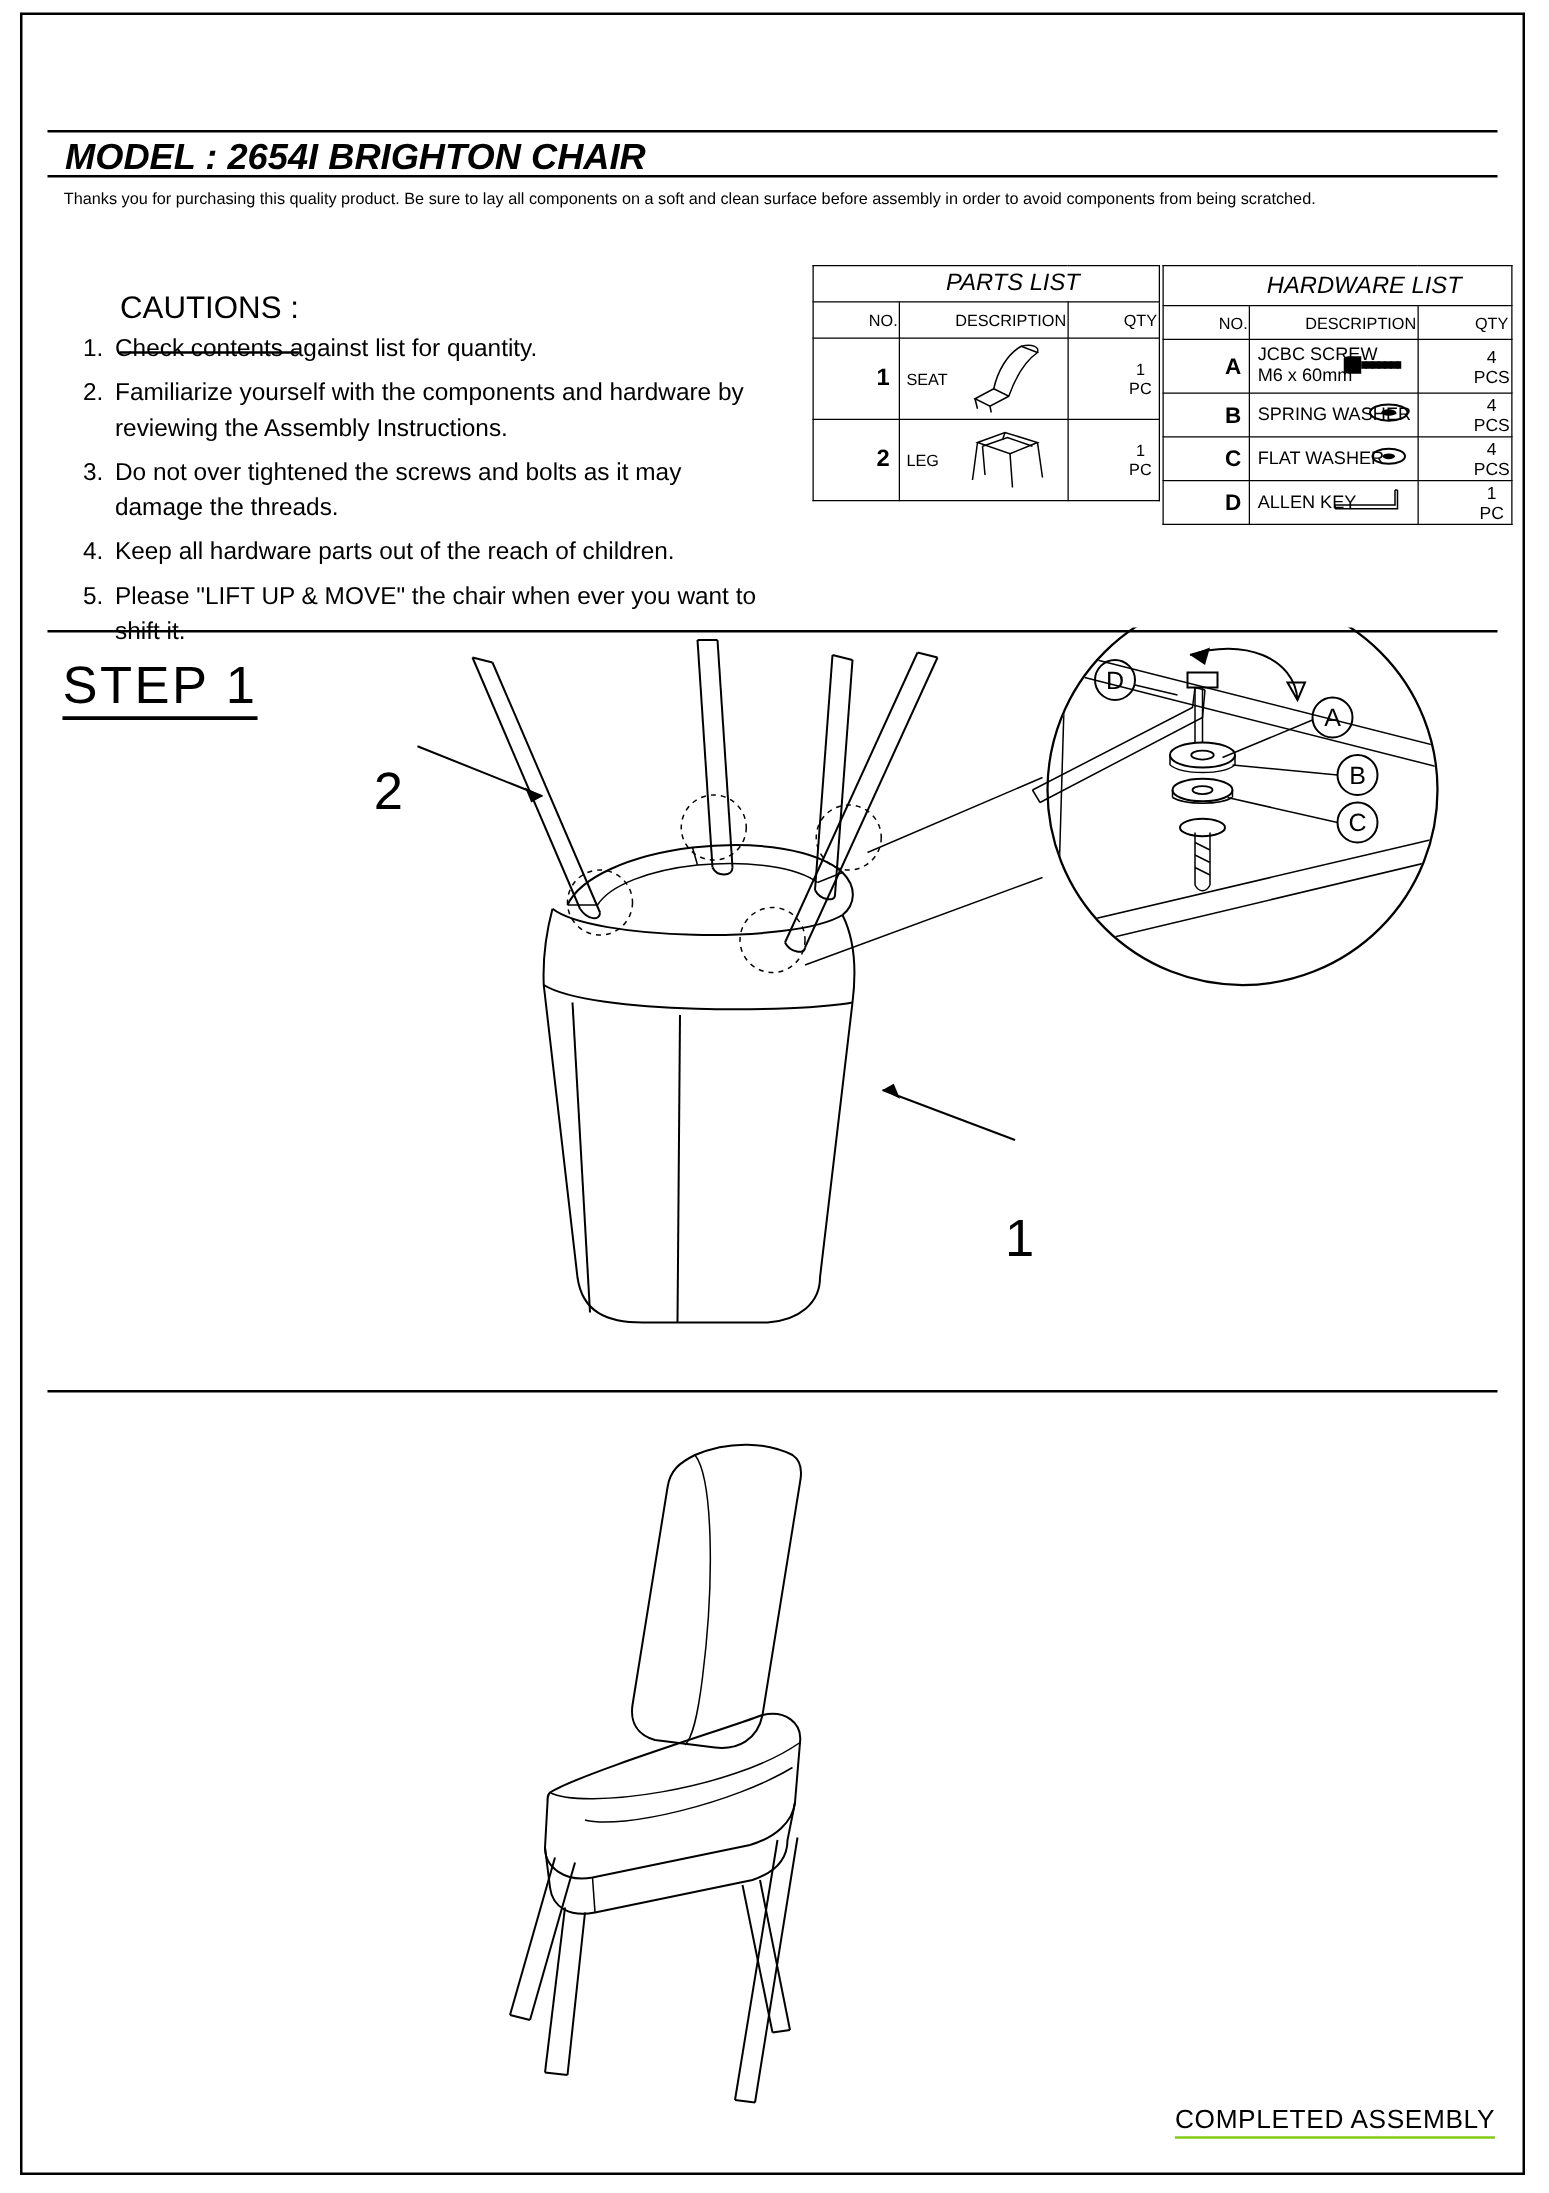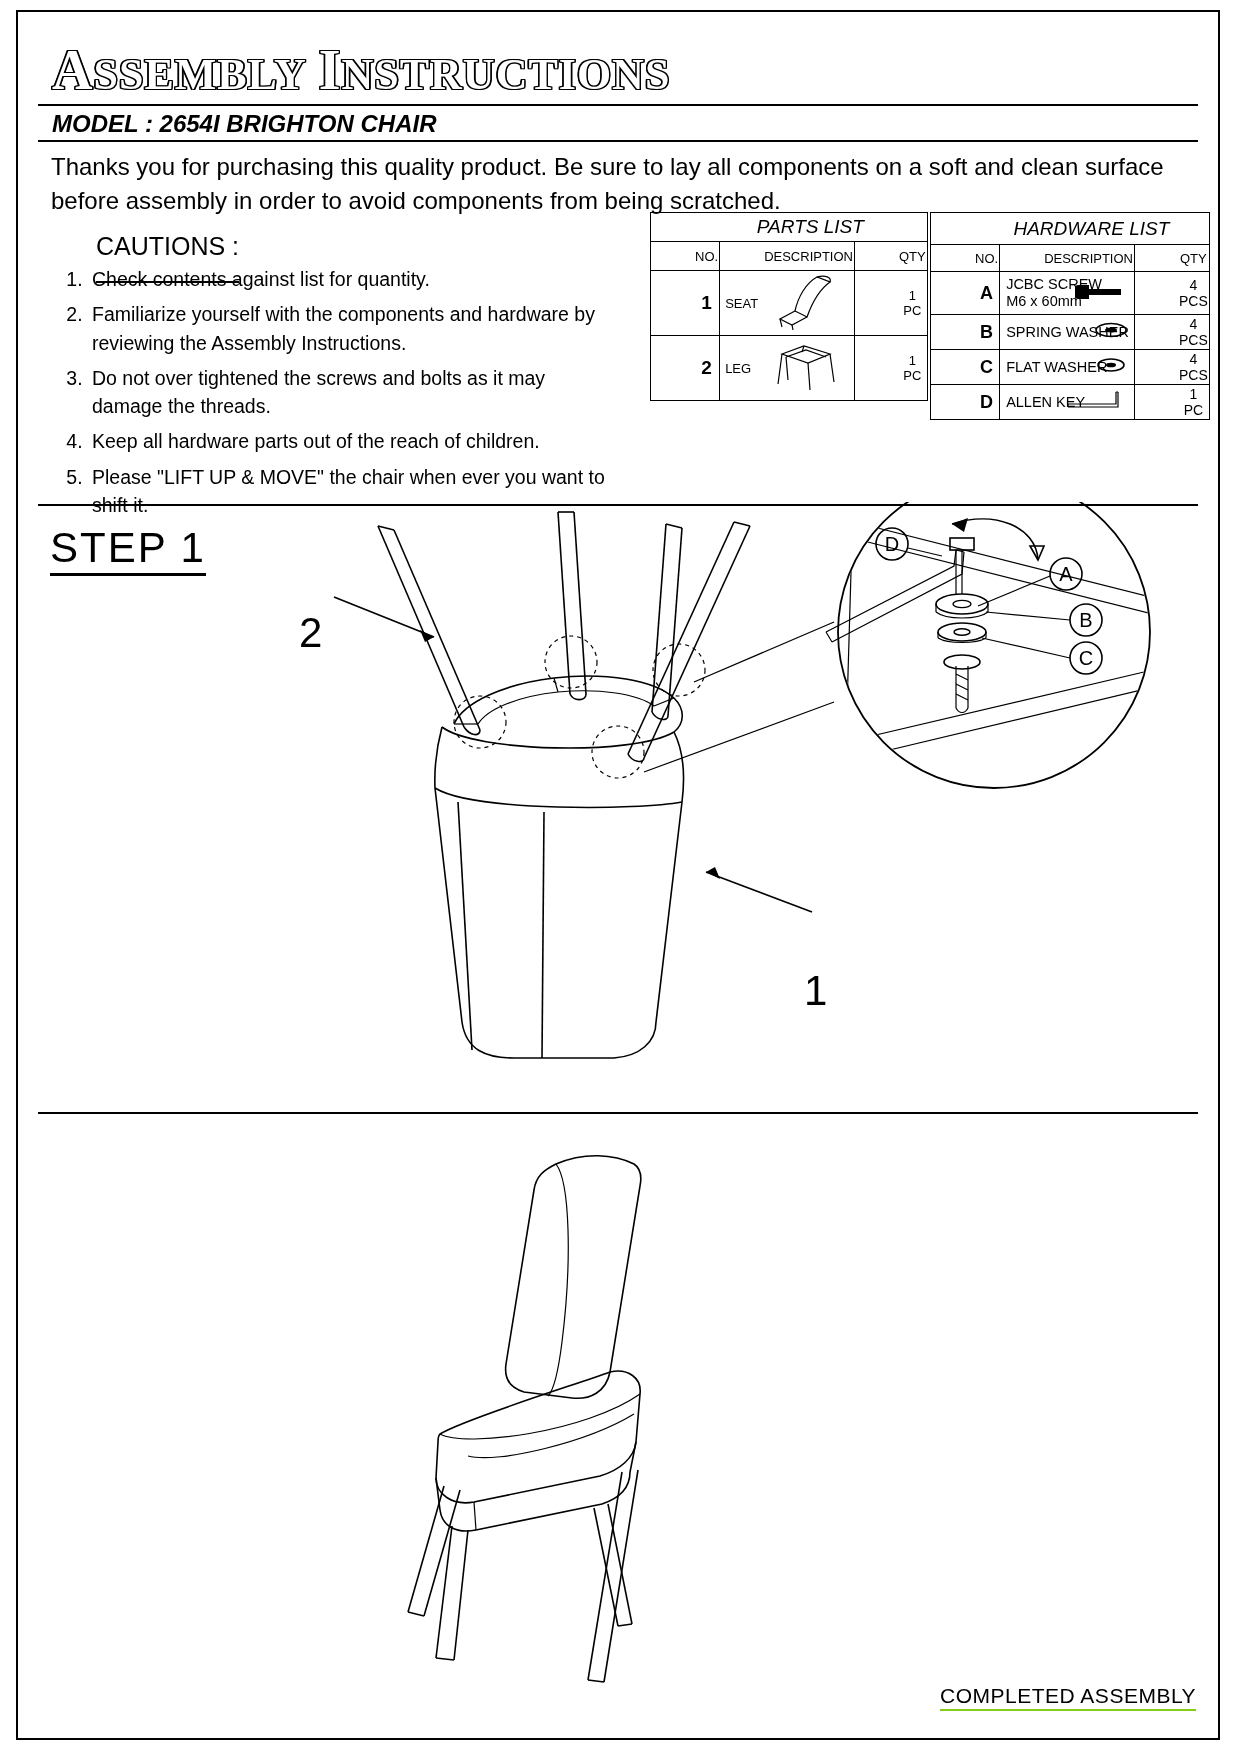--- a/index.html
+++ b/index.html
@@ -6,23 +6,23 @@
   body{width:1239px;height:1754px;font-family:"Liberation Sans",sans-serif;color:#000;position:relative;overflow:hidden;}
   .page{position:absolute;left:16px;top:10px;width:1204px;height:1730px;border:2px solid #000;box-sizing:border-box;}
 
   
   .hdr-title{position:absolute;left:34px;top:26px;font-family:"Liberation Serif",serif;font-weight:bold;font-size:44px;letter-spacing:1px;
       color:#fff;-webkit-text-stroke:0;text-shadow:
         -1.4px 0 #000, 1.4px 0 #000, 0 -1.4px #000, 0 1.4px #000,
         -1.4px -1.4px #000, 1.4px -1.4px #000, -1.4px 1.4px #000, 1.4px 1.4px #000;}
   .hdr-title .cap{font-size:56px;}
   .hdr-sep{position:absolute;left:20px;top:92px;width:1160px;height:2px;background:#000;}
-  .model{position:absolute;left:34px;top:98px;font-size:24px;font-weight:bold;font-style:italic;}
+  .model{position:absolute;left:34px;top:98px;font-size:29px;font-weight:bold;font-style:italic;}
   .hdr-sep2{position:absolute;left:20px;top:128px;width:1160px;height:2px;background:#000;}
-  .thanks{position:absolute;left:33px;top:138px;width:1130px;font-size:24px;line-height:1.42;}
+  .thanks{position:absolute;left:33px;top:138px;width:1130px;font-size:13px;line-height:1.42;}
 
   
   .cautions-title{position:absolute;left:78px;top:220px;font-size:25px;border-bottom:2px solid #000;padding-bottom:20px;}
   .cautions{position:absolute;left:42px;top:253px;width:545px;font-size:19.5px;line-height:1.45;}
   .cautions li{margin-bottom:7px;padding-left:4px;}
   .cautions ol{margin:0;padding-left:28px;}
 
   
   table{border-collapse:collapse;}
   .tbl{position:absolute;font-size:14.5px;}
@@ -53,23 +53,20 @@
   svg{display:block;}
   .ln{fill:none;stroke:#000;stroke-width:1.6;}
   .lnthin{fill:none;stroke:#000;stroke-width:1.2;}
   .dash{fill:none;stroke:#000;stroke-width:1.2;stroke-dasharray:4 4;}
 </style>
 </head>
 <body>
 
 <div class="page">
 
-  <div class="hdr-title">
-    <span class="cap">A</span><span>SSEMBLY</span>&nbsp;<span class="cap">I</span><span>NSTRUCTIONS</span>
-  </div>
   <div class="hdr-sep"></div>
   <div class="model">MODEL : 2654I BRIGHTON CHAIR</div>
   <div class="hdr-sep2"></div>
   <div class="thanks">Thanks you for purchasing this quality product. Be sure to lay all components on a soft and clean surface before assembly in order to avoid components from being scratched.</div>
 
   <div class="cautions-title">CAUTIONS  :</div>
   <div class="cautions">
     <ol>
       <li>Check contents against list for quantity.</li>
       <li>Familiarize yourself with the components and hardware by reviewing the Assembly Instructions.</li>

